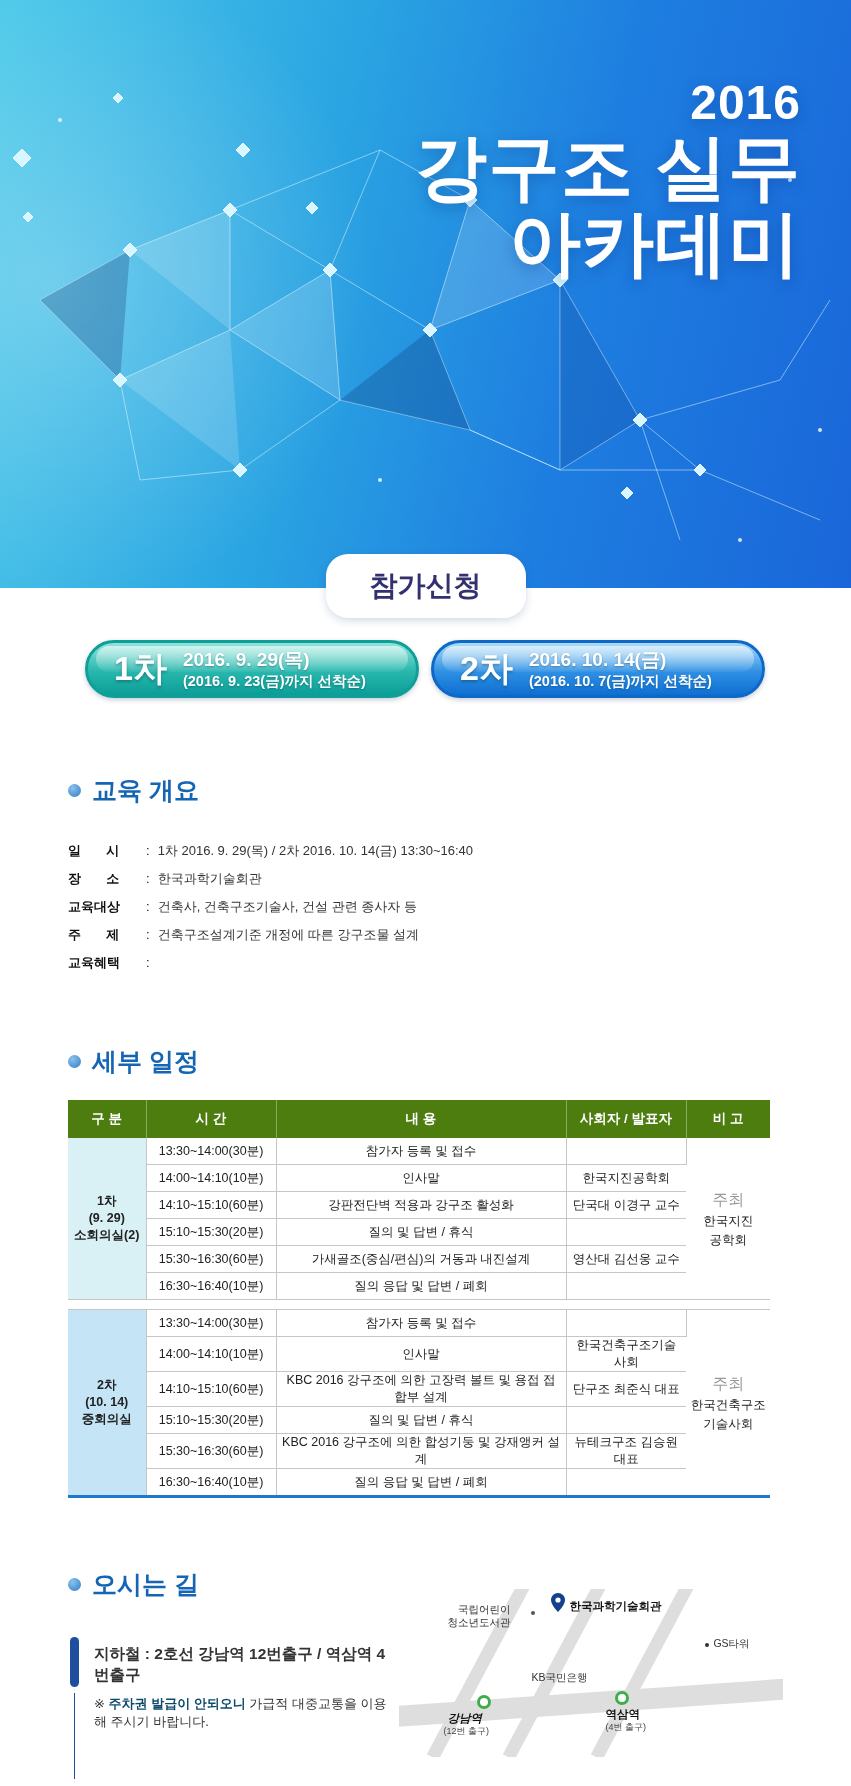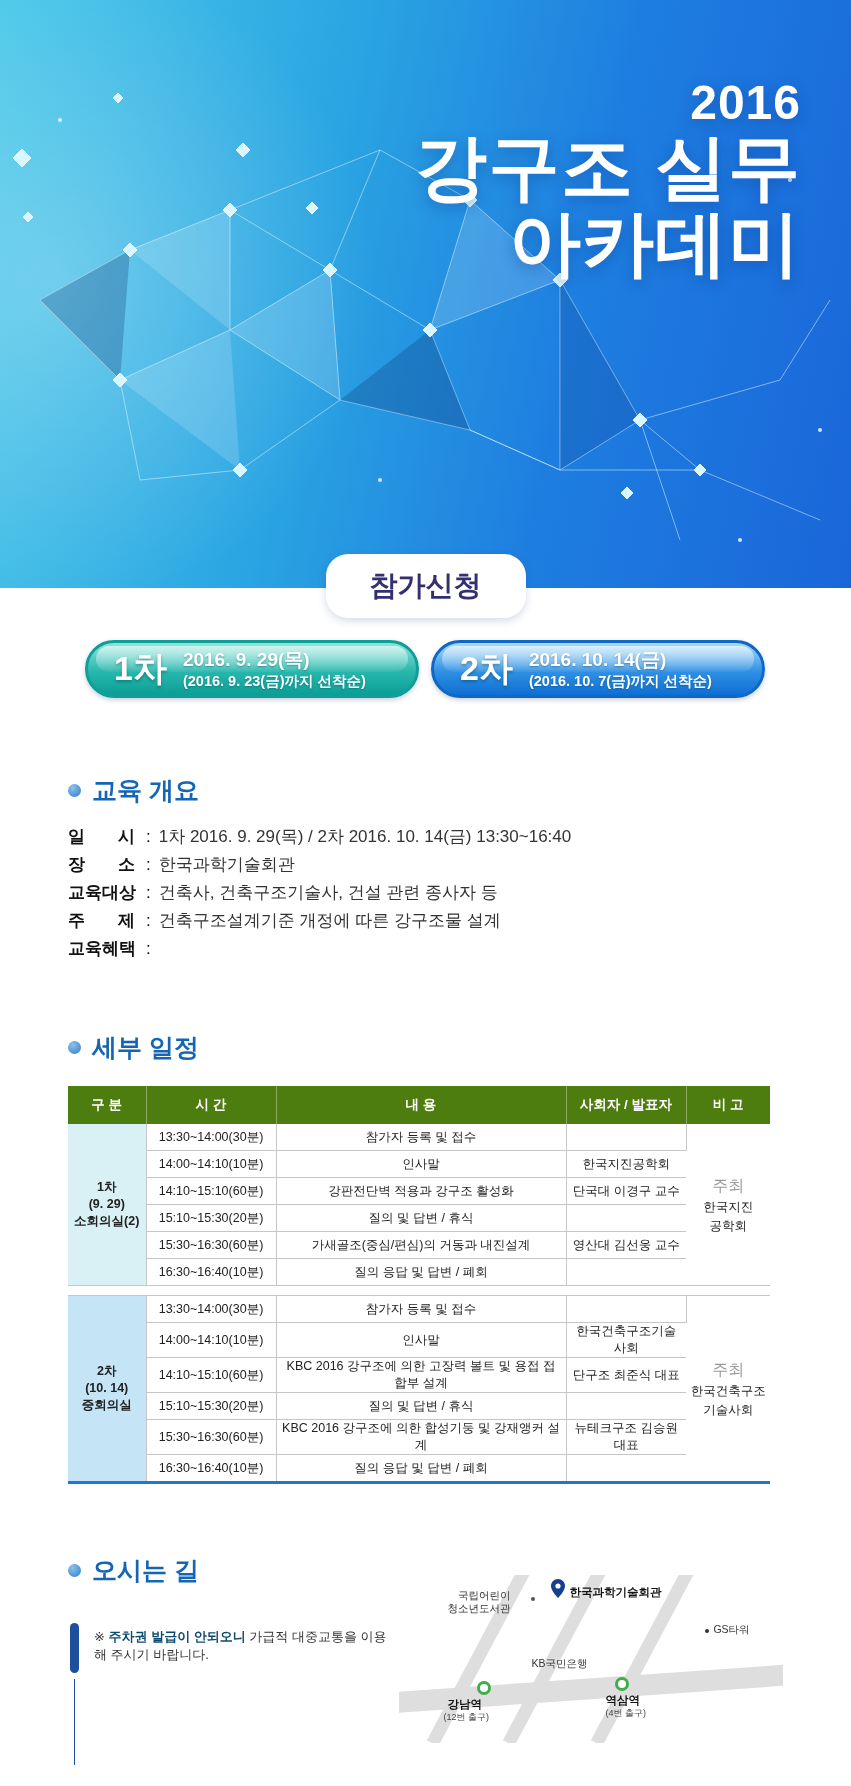--- a/index.html
+++ b/index.html
@@ -41,21 +41,21 @@
   .pill .pdeadline{font-size:14.5px;font-weight:bold;}
 
   
   .section{margin-left:68px;margin-right:68px;}
   .sec-title{display:flex;align-items:center;gap:11px;font-size:25px;font-weight:bold;color:#1465b4;}
   .bullet{width:13px;height:13px;border-radius:50%;flex:0 0 auto;
     background:radial-gradient(circle at 35% 30%,#8cc2ec,#2f7cc4);}
 
   
   .overview{margin-top:76px;}
-  .overview-list{margin-top:16px;font-size:17px;line-height:28px;}
+  .overview-list{margin-top:30px;font-size:13px;line-height:28px;}
   .ov-row{display:flex;}
   .ov-label{font-weight:bold;color:#111;white-space:pre;min-width:74px;}
   .ov-sep{margin:0 8px 0 4px;color:#111;}
   .ov-value{color:#333;}
 
   
   .schedule{margin-top:68px;}
   table.sched{border-collapse:collapse;width:702px;margin-top:22px;table-layout:fixed;
     border-bottom:3px solid #1e78cc;}
   table.sched th{background:#4d7c0f;color:#fff;font-size:13.5px;font-weight:bold;height:36px;
@@ -311,20 +311,21 @@
   </div>
 
   <div class="section directions">
     <div class="sec-title">
       <span class="bullet"></span>
       <span>오시는 길</span>
     </div>
     <div class="dir-body">
       <div class="dir-text">
         <span class="addr-bar"></span>
+        <div class="subway">지하철 : 2호선 강남역 12번출구 / 역삼역 4번출구</div>
         <div class="notice">
           <span>※ </span><span class="red">주차권 발급이 안되오니</span><span> 가급적 대중교통을 이용해 주시기 바랍니다.</span>
         </div>
       </div>
 
       <div class="map">
         <div class="road road-d rd1"></div>
         <div class="road road-d rd2"></div>
         <div class="road road-d rd3"></div>
         <div class="road road-main"></div>
@@ -338,21 +339,21 @@
           <circle cx="7" cy="7" r="2.6" fill="#fff"></circle>
         </svg>
         <div class="map-label map-bold" style="left:170px;top:10px;">한국과학기술회관</div>
 
         <div class="dot" style="left:306px;top:54px;background:#333;"></div>
         <div class="map-label" style="left:314px;top:48px;">GS타워</div>
 
         <div class="map-label" style="left:132px;top:82px;">KB국민은행</div>
 
         <div class="station" style="left:78px;top:106px;"></div>
-        <div class="map-label map-bold" style="left:48px;top:122px;">강남역</div>
+        <div class="map-label map-bold" style="left:48px;top:122px;font-style:italic;">강남역</div>
         <div class="map-label map-exit" style="left:44px;top:137px;">(12번 출구)</div>
 
         <div class="station" style="left:216px;top:102px;"></div>
         <div class="map-label map-bold" style="left:206px;top:118px;">역삼역</div>
         <div class="map-label map-exit" style="left:206px;top:133px;">(4번 출구)</div>
       </div>
     </div>
   </div>
 
 </div>

